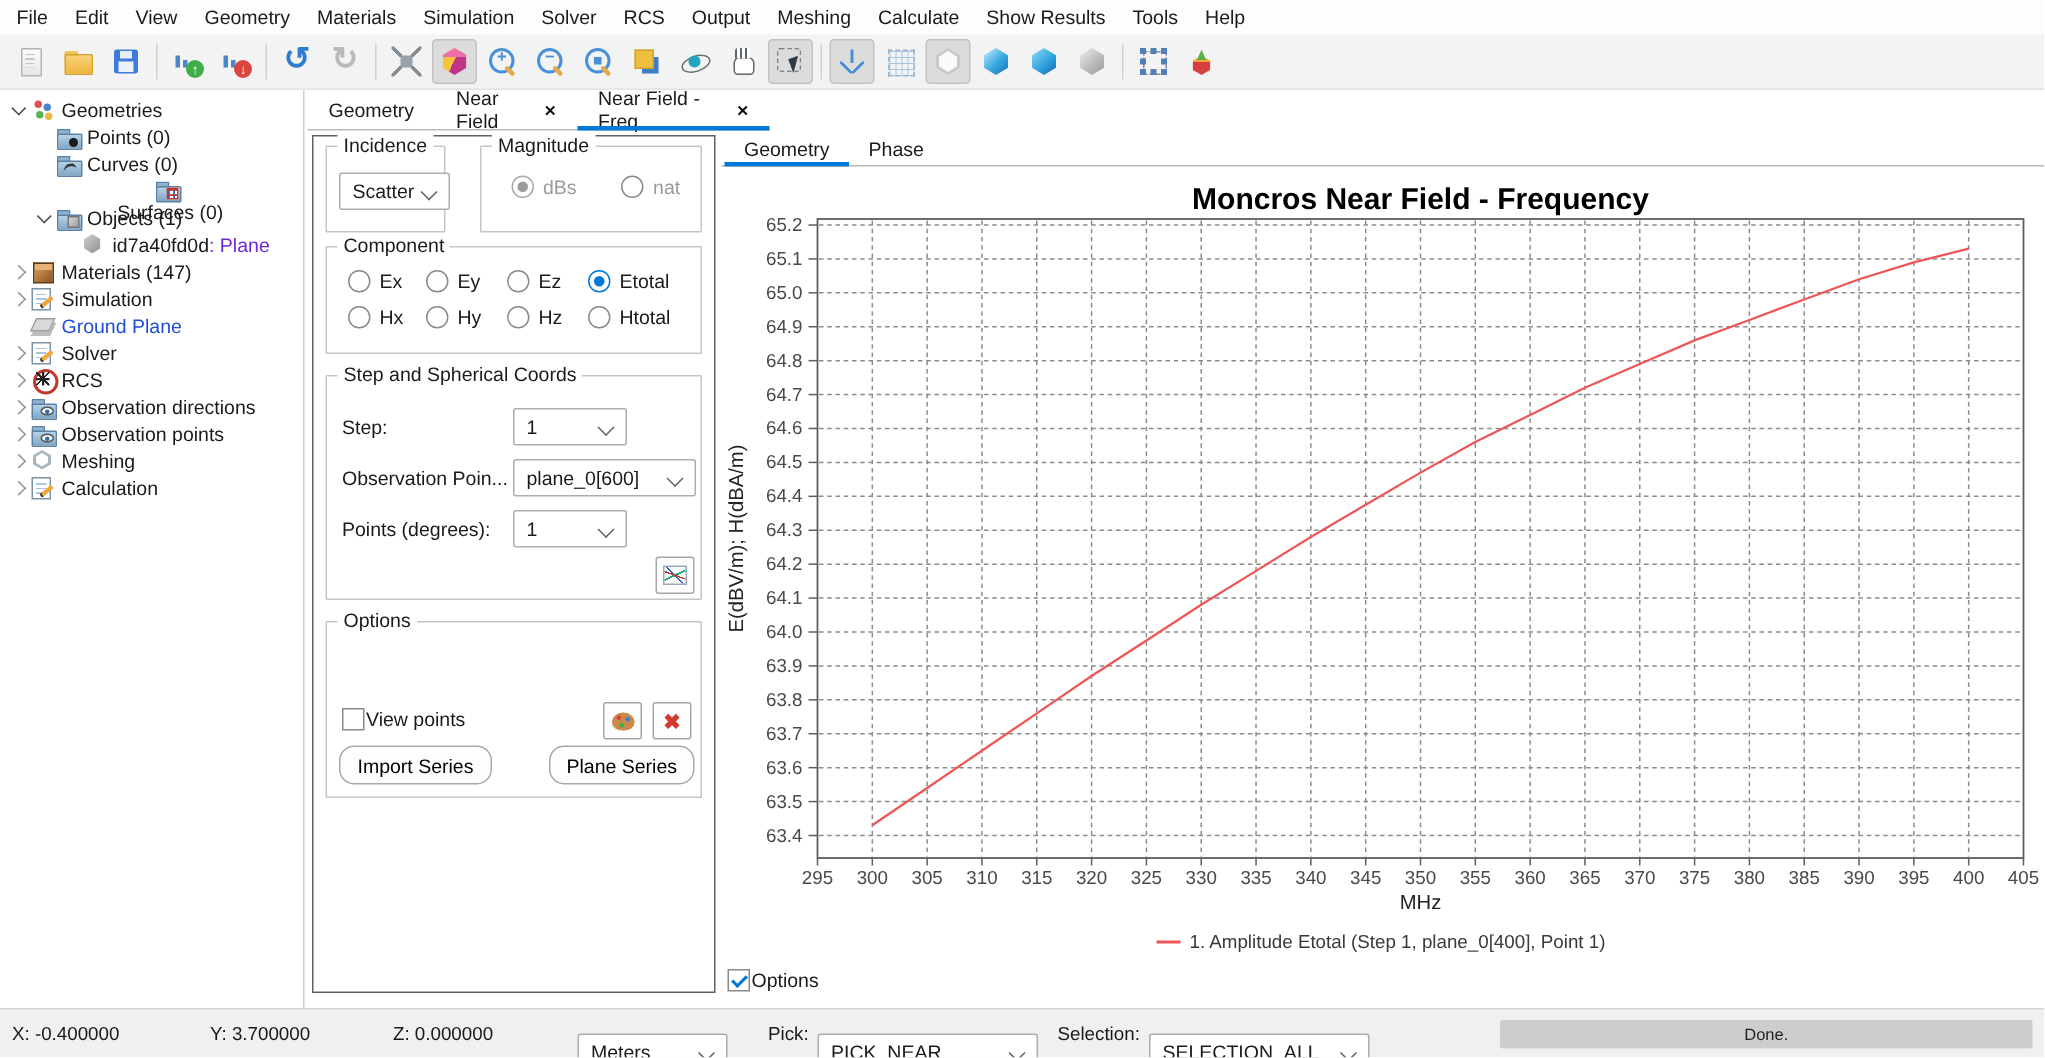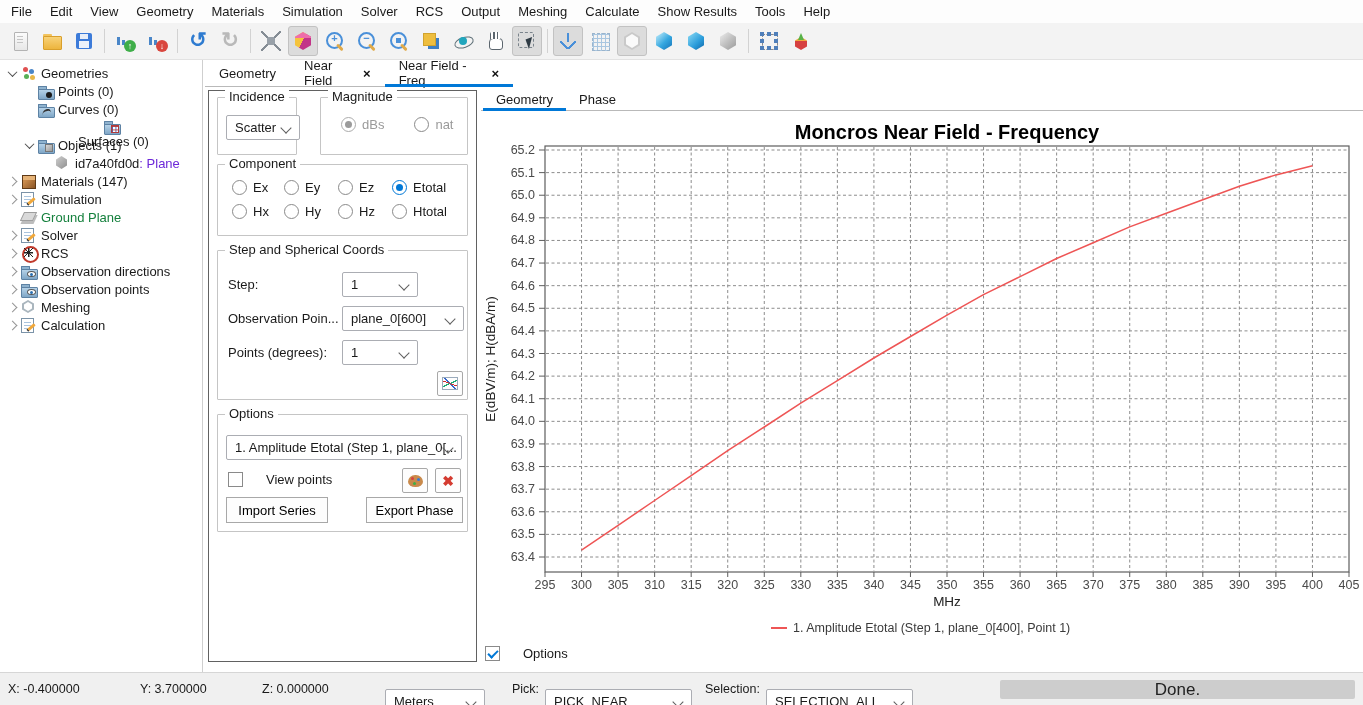--- a/index.html
+++ b/index.html
@@ -68,21 +68,21 @@
 .main{position:absolute;left:0;top:60px;width:1363px;height:612px}
 
 
 .tree{position:absolute;left:0;top:0;width:203px;height:612px;border-right:1px solid #cfcfcf;background:#fff;overflow:hidden;padding-top:4px}
 .trow{display:flex;align-items:center;height:18px;white-space:nowrap}
 .trow .chev{width:16px;flex:none;display:flex;align-items:center;justify-content:center}
 .chev i{width:7px;height:7px;border-right:1.5px solid #959595;border-bottom:1.5px solid #959595;display:block}
 .chev i.open{transform:rotate(45deg) translate(-1px,-1px);border-color:#4d4d4d}
 .chev i.closed{transform:rotate(-45deg)}
 .trow .lbl{margin-left:4px}
-.trow.disabled .lbl{color:#15803d}
+.trow.disabled .lbl{color:#1d4ed8}
 .suffix{color:#6d28d9}
 .ti{position:relative;width:17px;height:16px;flex:none;display:block}
 .deco{position:absolute;z-index:2;display:block}
 .ti-geo::before{content:'';position:absolute;left:3px;top:2px;width:5px;height:5px;border-radius:50%;background:#e05252;box-shadow:6px 2px 0 #4a86c8,1px 7px 0 #58b058,7px 8px 0 #e8b84a}
 .ti-folder::before{content:'';position:absolute;left:1px;top:3px;width:7px;height:4px;background:#8fb3cf;border:1px solid #5d82a4;border-bottom:none;border-radius:1px 1px 0 0}
 .ti-folder::after{content:'';position:absolute;left:1px;top:6px;width:15px;height:9px;background:linear-gradient(#b5d2e8,#7fa6c6);border:1px solid #5d82a4;border-radius:1px}
 .deco-dot{left:9px;top:9px;width:6px;height:6px;border-radius:50%;background:#1a1a1a}
 .deco-curve{left:5px;top:8px;width:9px;height:6px;border-top:2px solid #333;border-radius:60% 40% 0 0/100% 70% 0 0;transform:rotate(-8deg)}
 .deco-grid{left:8px;top:7px;width:8px;height:8px;background:#fff;border:1px solid #b23a3a;background-image:linear-gradient(#b23a3a 1px,transparent 1px),linear-gradient(90deg,#3a5ab2 1px,transparent 1px);background-size:3.5px 3.5px}
 .deco-cube{left:8px;top:7px;width:8px;height:8px;background:linear-gradient(135deg,#d8d8d8,#9c9c9c);border:1px solid #777}
@@ -117,22 +117,22 @@
 .sel::after{content:'';position:absolute;right:9px;top:8px;width:7px;height:7px;border-right:1.4px solid #5f5f5f;border-bottom:1.4px solid #5f5f5f;transform:rotate(45deg)}
 .radio{display:flex;align-items:center;gap:6px;cursor:default}
 .radio.disabled{color:#9a9a9a}
 .rb{width:15px;height:15px;border:1px solid #8a8a8a;border-radius:50%;background:#fff;position:relative;flex:none}
 .rb.checked{border-color:#0078d7}
 .rb.checked::after{content:'';position:absolute;left:3px;top:3px;width:7px;height:7px;border-radius:50%;background:#0078d7}
 .rb.checked.disabled{border-color:#ababab}
 .rb.checked.disabled::after{background:#9b9b9b}
 .cb{width:15px;height:15px;border:1px solid #8a8a8a;background:#fff;position:relative;display:inline-block;flex:none}
 .cb.checked::after{content:'';position:absolute;left:2px;top:3px;width:8px;height:4px;border-left:2px solid #0078d7;border-bottom:2px solid #0078d7;transform:rotate(-45deg)}
-.checkrow{display:flex;align-items:flex-end;gap:23px;cursor:default}
-.btn{border:1px solid #a8a8a8;background:#fdfdfd;border-radius:0;font-size:13px;font-family:inherit;height:26px}
+.checkrow{display:flex;align-items:flex-end;gap:1px;cursor:default}
+.btn{border:1px solid #a8a8a8;background:#fdfdfd;border-radius:10px;font-size:13px;font-family:inherit;height:26px}
 .minibtn{width:26px;height:25px;border:1px solid #a8a8a8;border-radius:2px;background:#fdfdfd;display:flex;align-items:center;justify-content:center;padding:0}
 .ic-mini-chart{width:16px;height:13px;border:1px solid #9aaabb;background:
  linear-gradient(20deg,transparent 47%,#c33 47% 53%,transparent 53%),
  linear-gradient(-25deg,transparent 46%,#2a7 46% 54%,transparent 54%),
  linear-gradient(45deg,transparent 47%,#36c 47% 53%,transparent 53%);display:block}
 .ic-palette{width:15px;height:12px;border-radius:50%/60% 60% 45% 45%;background:#c98a4b;position:relative;display:block}
 .ic-palette::after{content:'';position:absolute;left:3px;top:2px;width:3px;height:3px;border-radius:50%;background:#d84040;box-shadow:6px 1px 0 #3a7bd0,2px 5px 0 #3fae49}
 .ic-delete{color:#d43b30;font-size:14px;font-weight:bold;line-height:1;display:block}
 
 
@@ -140,21 +140,21 @@
 .rtabs{position:absolute;left:0;top:0;width:100%;height:23px;display:flex;border-bottom:1px solid #b9b9b9;padding-left:2px}
 .rtab{padding:0 13px;display:flex;align-items:center;position:relative;cursor:default}
 .rtab.active::after{content:'';position:absolute;left:0;right:0;bottom:-1px;height:3px;background:#0078d7}
 .chart-svg{position:absolute;left:0;top:24px}
 .opt-row{position:absolute;left:4px;top:558px}
 
 
 .statusbar{position:absolute;left:0;top:672px;width:1363px;height:33px;background:#f0f0f0;border-top:1px solid #d6d6d6;font-size:12.5px}
 .sb-item{position:absolute;top:9px;white-space:nowrap}
 .sb-sel{position:absolute;top:16px;font-size:13px}
-.prog{position:absolute;left:1000px;top:7px;width:355px;height:19px;background:#cdcdcd;border-radius:2px;display:flex;align-items:center;justify-content:center;font-size:17px;color:#222}
+.prog{position:absolute;left:1000px;top:7px;width:355px;height:19px;background:#cdcdcd;border-radius:2px;display:flex;align-items:center;justify-content:center;font-size:11px;color:#222}
 </style>
 </head>
 <body>
 
 <div class="window">
 
   <div class="menubar" id="menubar">
       <div class="menu-item">File</div>
       <div class="menu-item">Edit</div>
       <div class="menu-item">View</div>
@@ -445,35 +445,32 @@
           <div class="sel" style="position: absolute; left: 124px; top: 55px; width: 122px;">
             <span>plane_0[600]</span>
           </div>
           <span style="position: absolute; left: 10px; top: 94px; white-space: nowrap;">Points (degrees):</span>
           <div class="sel" style="position: absolute; left: 124px; top: 89px; width: 76px;">
             <span>1</span>
           </div>
         </div>
       <div class="gb" style="left:8px;top:323px;width:251px;height:118px">
         <span class="gt">Options</span>
-        <div class="sel" style="position:absolute;left:8px;top:20px;width:236px">
-            <span>1. Amplitude Etotal (Step 1, plane_0[...</span>
-          </div>
         <label class="checkrow" style="position:absolute;left:10px;top:57px">
             <span class="cb"></span>
             <span>View points</span>
           </label>
         <button class="minibtn" style="position:absolute;left:184px;top:53px">
             <span class="ic-palette"></span>
           </button>
         <button class="minibtn" style="position:absolute;left:217px;top:53px">
             <span class="ic-delete">✖</span>
           </button>
         <button class="btn" style="position:absolute;left:8px;top:82px;width:102px">Import Series</button>
-        <button class="btn" style="position:absolute;left:148px;top:82px;width:97px">Export Phase</button>
+        <button class="btn" style="position:absolute;left:148px;top:82px;width:97px">Plane Series</button>
       </div>
     </div>
 
     <div class="rpanel">
       <div class="rtabs" id="rtabs">
           <div class="rtab active">
             <span>Geometry</span>
           </div>
           <div class="rtab">
             <span>Phase</span>

